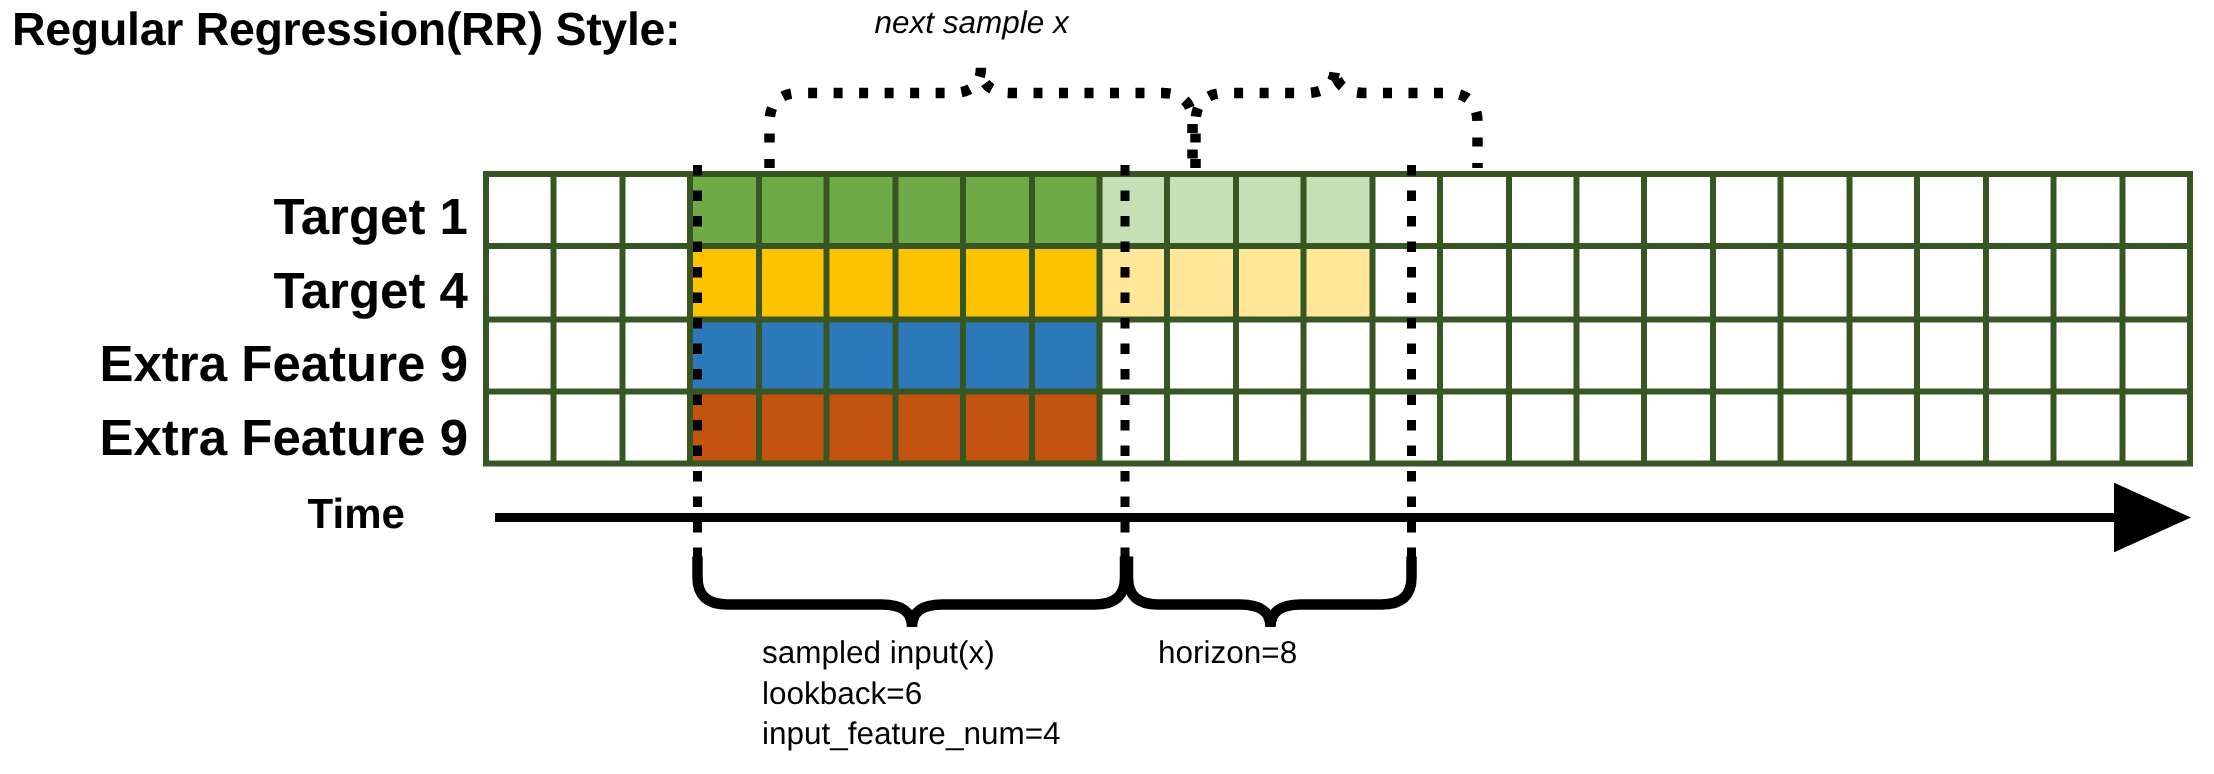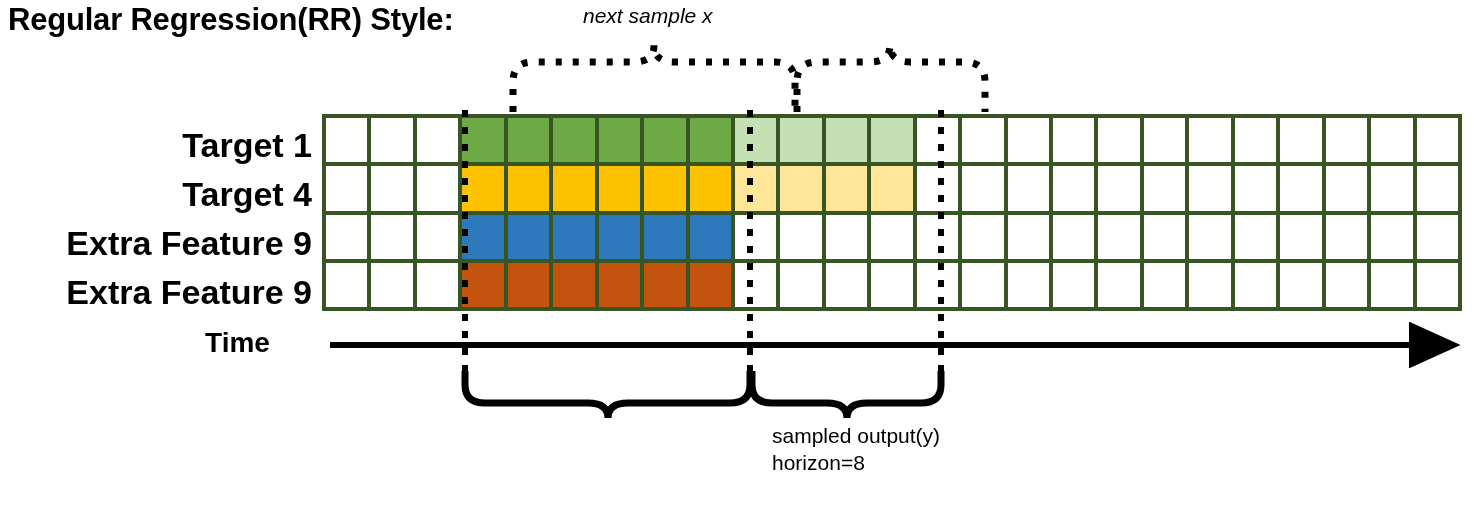--- a/index.html
+++ b/index.html
@@ -201,19 +201,23 @@
     <path d="M797,112 L797,82 Q797,62 817,62 L870,62 Q890,62 890,45 Q890,62 910,62
              L965,62 Q985,62 985,82 L985,112" stroke="#000" stroke-width="7" fill="none" stroke-dasharray="6 11" stroke-linecap="butt"></path>
 
     <path d="M465,371 L465,385 Q465,403 485,403 L588,403 Q608,403 608,418
              Q608,403 628,403 L730,403 Q750,403 750,385 L750,371" stroke="#000" stroke-width="7" fill="none" stroke-linecap="butt"></path>
 
     <path d="M752,371 L752,385 Q752,403 772,403 L827,403 Q847,403 847,418
              Q847,403 867,403 L921,403 Q941,403 941,385 L941,371" stroke="#000" stroke-width="7" fill="none" stroke-linecap="butt"></path>
   </svg>
 
+  <div class="blk" id="blk-x">
+    <div>sampled input(x)</div>
+    <div>lookback=6</div>
+    <div>input_feature_num=4</div>
+  </div>
 
   <div class="blk" id="blk-y">
-    <div>sampled output(y)</div>
     <div>horizon=8</div>
   </div>
 
 </div>
 
 </body></html>

